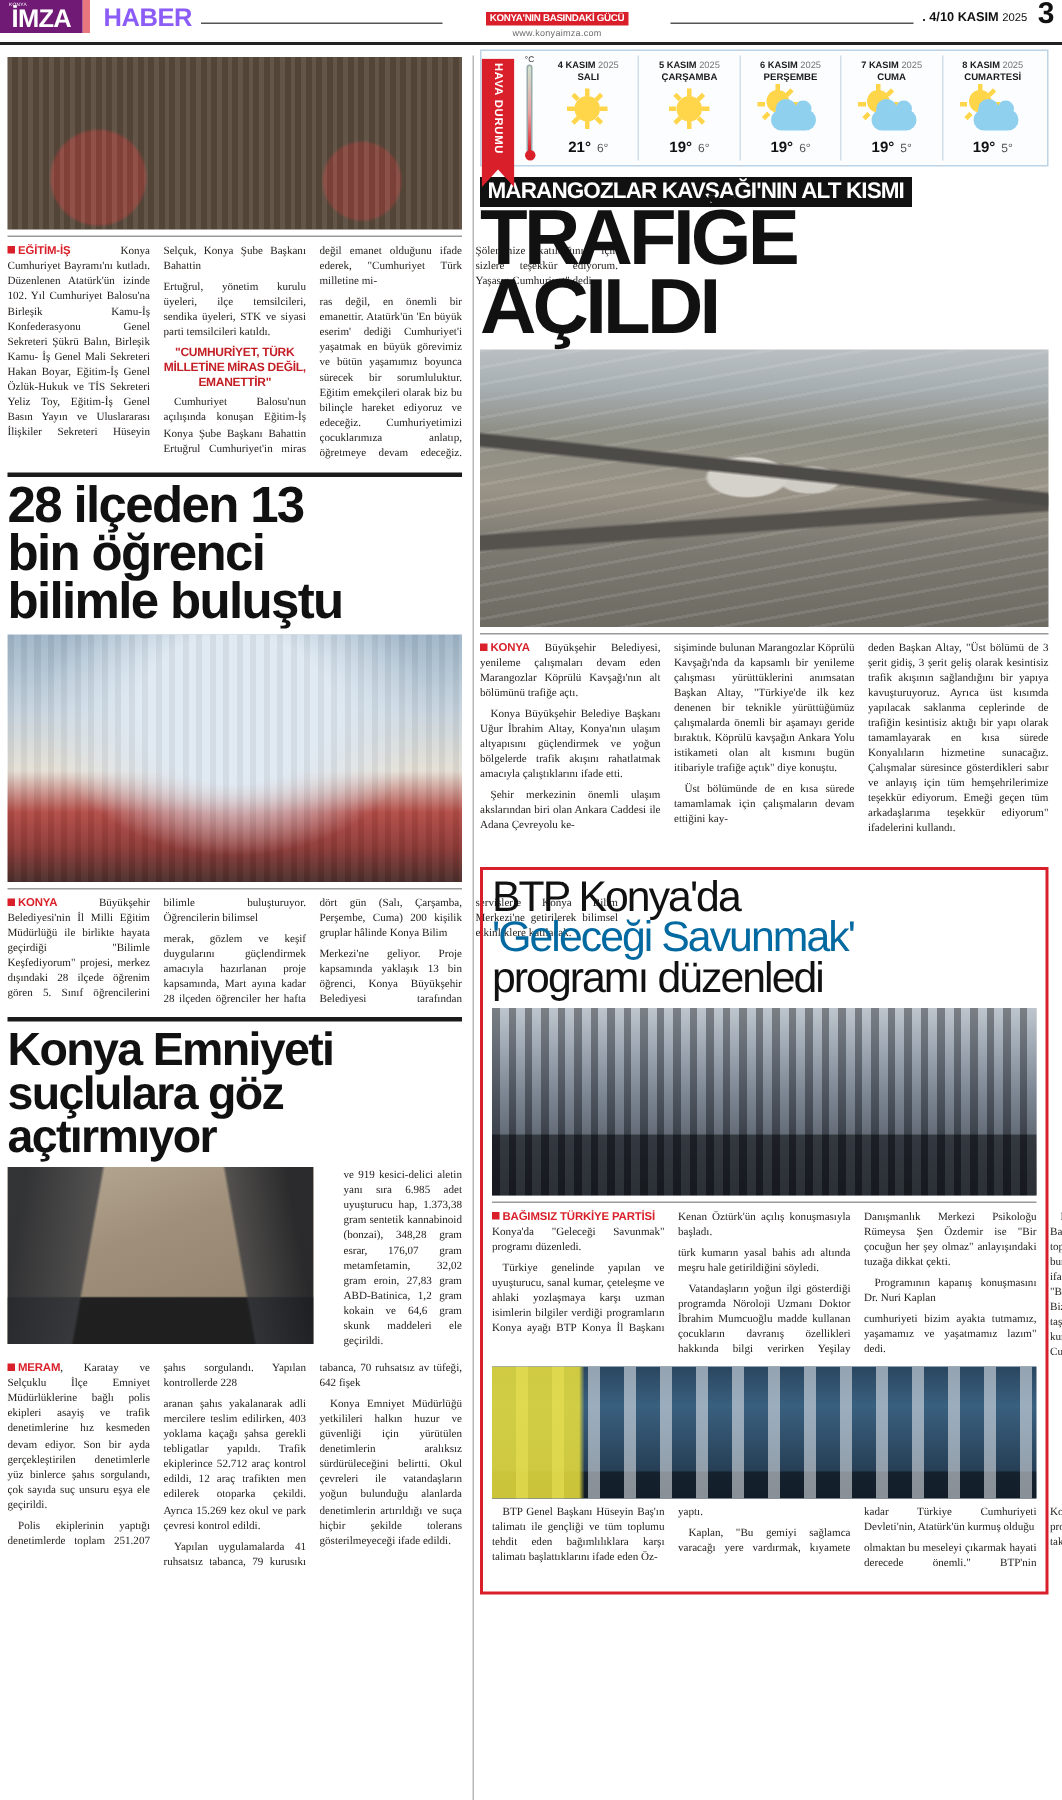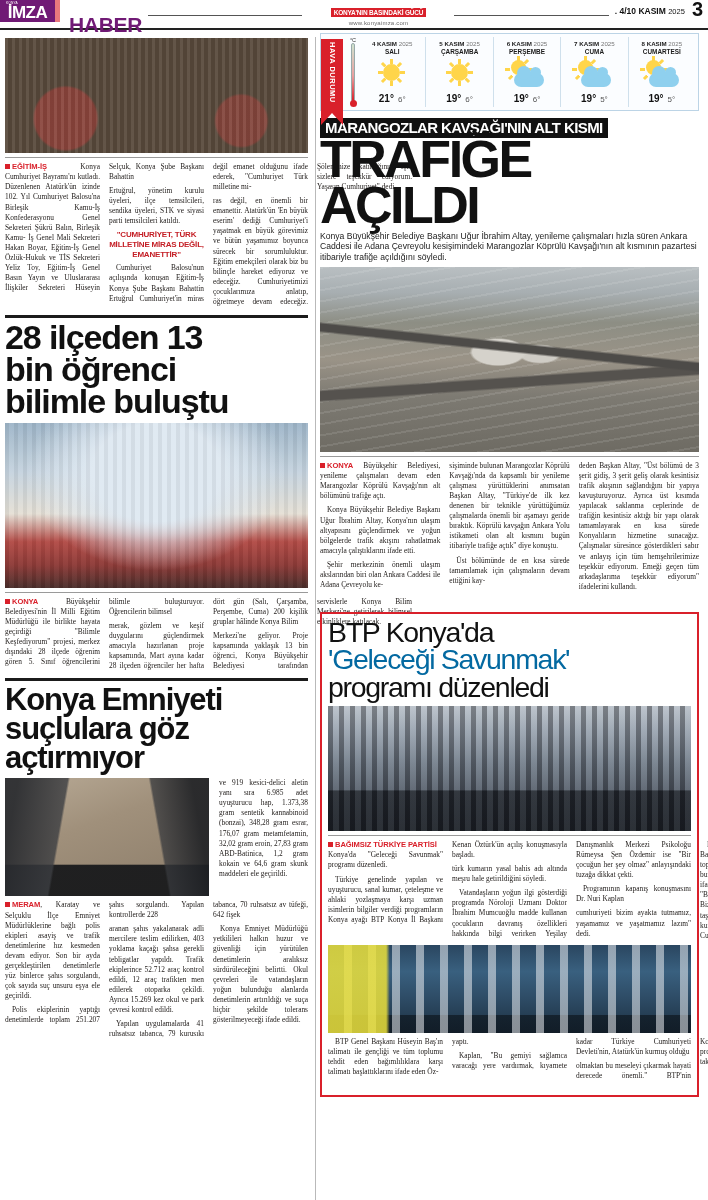--- a/index.html
+++ b/index.html
@@ -22,21 +22,21 @@
     position: absolute; top: 1px; left: 6px; font-size: 3.2px;
     font-family: "Liberation Sans", sans-serif; letter-spacing: .2px; color:#fff;
   }
   .logo-main {
     font-family: "Liberation Sans", sans-serif; font-weight: bold;
     font-size: 17px; letter-spacing: -.5px; line-height: 1; margin-top: 2px;
   }
   .logo-accent { width: 5px; height: 22px; background:#e8787d; }
   .mast-section {
     font-family: "Liberation Sans", sans-serif; font-weight: bold;
-    font-size: 21px; letter-spacing: -.3px; margin-left: 9px; margin-top: 13px; color:#701a75;
+    font-size: 17px; letter-spacing: -.3px; margin-left: 9px; margin-top: 2px; color:#8b5cf6;
   }
   .mast-rule-left { flex: 1; border-bottom: 1px solid #555; margin: 0 6px; height: 16px; }
   .mast-center { text-align: center; width: 140px; margin-top:1px; }
   .mast-slogan {
     display:inline-block; background:#d9202a; color:#fff;
     font-family:"Liberation Sans", sans-serif; font-weight:bold;
     font-size: 6.5px; letter-spacing: -.2px; padding: 1px 3px;
   }
   .mast-web {
     font-family:"Liberation Sans", sans-serif; font-size: 6px; color:#6a6a6a;
@@ -314,21 +314,21 @@
 
       <div class="hr-thick" style="margin:3px 0 4px;"></div>
 
       <div>
         <h1 class="hl hl-31">
           <span>Konya Emniyeti</span><br>
           <span>suçlulara göz</span><br>
           <span>açtırmıyor</span>
         </h1>
 
-        <div style="display:flex; gap:10px; margin-top:6px;">
+        <div style="display:flex; gap:20px; margin-top:6px;">
           <div class="photo ph-guns" style="width:204px; height:118px;"></div>
           <div class="bt" style="flex:1;">
             <p class="noind">ve 919 kesici-delici aletin yanı sıra 6.985 adet uyuşturucu hap, 1.373,38 gram sentetik kannabinoid (bonzai), 348,28 gram esrar, 176,07 gram metamfetamin, 32,02 gram eroin, 27,83 gram ABD-Batinica, 1,2 gram kokain ve 64,6 gram skunk maddeleri ele geçirildi.</p>
           </div>
         </div>
 
         <div class="body3 bt" style="margin-top:4px; height:162px;">
           <p class="noind"><span class="tag-sq"></span><span class="tag">MERAM</span><span>, Karatay ve Selçuklu İlçe Emniyet Müdürlüklerine bağlı polis ekipleri asayiş ve trafik denetimlerine hız kesmeden devam ediyor. Son bir ayda gerçekleştirilen denetimlerle yüz binlerce şahıs sorgulandı, çok sayıda suç unsuru eşya ele geçirildi.</span></p>
           <p>Polis ekiplerinin yaptığı denetimlerde toplam 251.207 şahıs sorgulandı. Yapılan kontrollerde 228</p>
           <p class="noind">aranan şahıs yakalanarak adli mercilere teslim edilirken, 403 yoklama kaçağı şahsa gerekli tebligatlar yapıldı. Trafik ekiplerince 52.712 araç kontrol edildi, 12 araç trafikten men edilerek otoparka çekildi. Ayrıca 15.269 kez okul ve park çevresi kontrol edildi.</p>
@@ -433,21 +433,20 @@
               <span class="w-lo">5°</span>
             </div>
           </div>
 
         </div>
       </div>
 
       <div style="margin-top:7px;">
         <div class="kicker-bar">MARANGOZLAR KAVŞAĞI'NIN ALT KISMI</div>
         <div class="mega">TRAFİĞE AÇILDI</div>
-        <div class="lede">Konya Büyükşehir Belediye Başkanı Uğur İbrahim Altay, yenileme çalışmaları hızla süren Ankara Caddesi ile Adana Çevreyolu kesişimindeki Marangozlar Köprülü Kavşağı'nın alt kısmının pazartesi itibariyle trafiğe açıldığını söyledi.</div>
         <div class="photo ph-traffic" style="height:185px; margin-top:4px;"></div>
         <div class="hr-thin" style="margin:4px 0 4px;"></div>
 
         <div class="body3 bt" style="height:145px;">
           <p class="noind"><span class="tag-sq"></span><span class="tag">KONYA</span> <span>Büyükşehir Belediyesi, yenileme çalışmaları devam eden Marangozlar Köprülü Kavşağı'nın alt bölümünü trafiğe açtı.</span></p>
           <p>Konya Büyükşehir Belediye Başkanı Uğur İbrahim Altay, Konya'nın ulaşım altyapısını güçlendirmek ve yoğun bölgelerde trafik akışını rahatlatmak amacıyla çalıştıklarını ifade etti.</p>
           <p>Şehir merkezinin önemli ulaşım akslarından biri olan Ankara Caddesi ile Adana Çevreyolu ke-</p>
           <p class="noind">sişiminde bulunan Marangozlar Köprülü Kavşağı'nda da kapsamlı bir yenileme çalışması yürüttüklerini anımsatan Başkan Altay, "Türkiye'de ilk kez denenen bir teknikle yürüttüğümüz çalışmalarda önemli bir aşamayı geride bıraktık. Köprülü kavşağın Ankara Yolu istikameti olan alt kısmını bugün itibariyle trafiğe açtık" diye konuştu.</p>
           <p>Üst bölümünde de en kısa sürede tamamlamak için çalışmaların devam ettiğini kay-</p>
           <p class="noind">deden Başkan Altay, "Üst bölümü de 3 şerit gidiş, 3 şerit geliş olarak kesintisiz trafik akışının sağlandığını bir yapıya kavuşturuyoruz. Ayrıca üst kısımda yapılacak saklanma ceplerinde de trafiğin kesintisiz aktığı bir yapı olarak tamamlayarak en kısa sürede Konyalıların hizmetine sunacağız. Çalışmalar süresince gösterdikleri sabır ve anlayış için tüm hemşehrilerimize teşekkür ediyorum. Emeği geçen tüm arkadaşlarıma teşekkür ediyorum" ifadelerini kullandı.</p>

